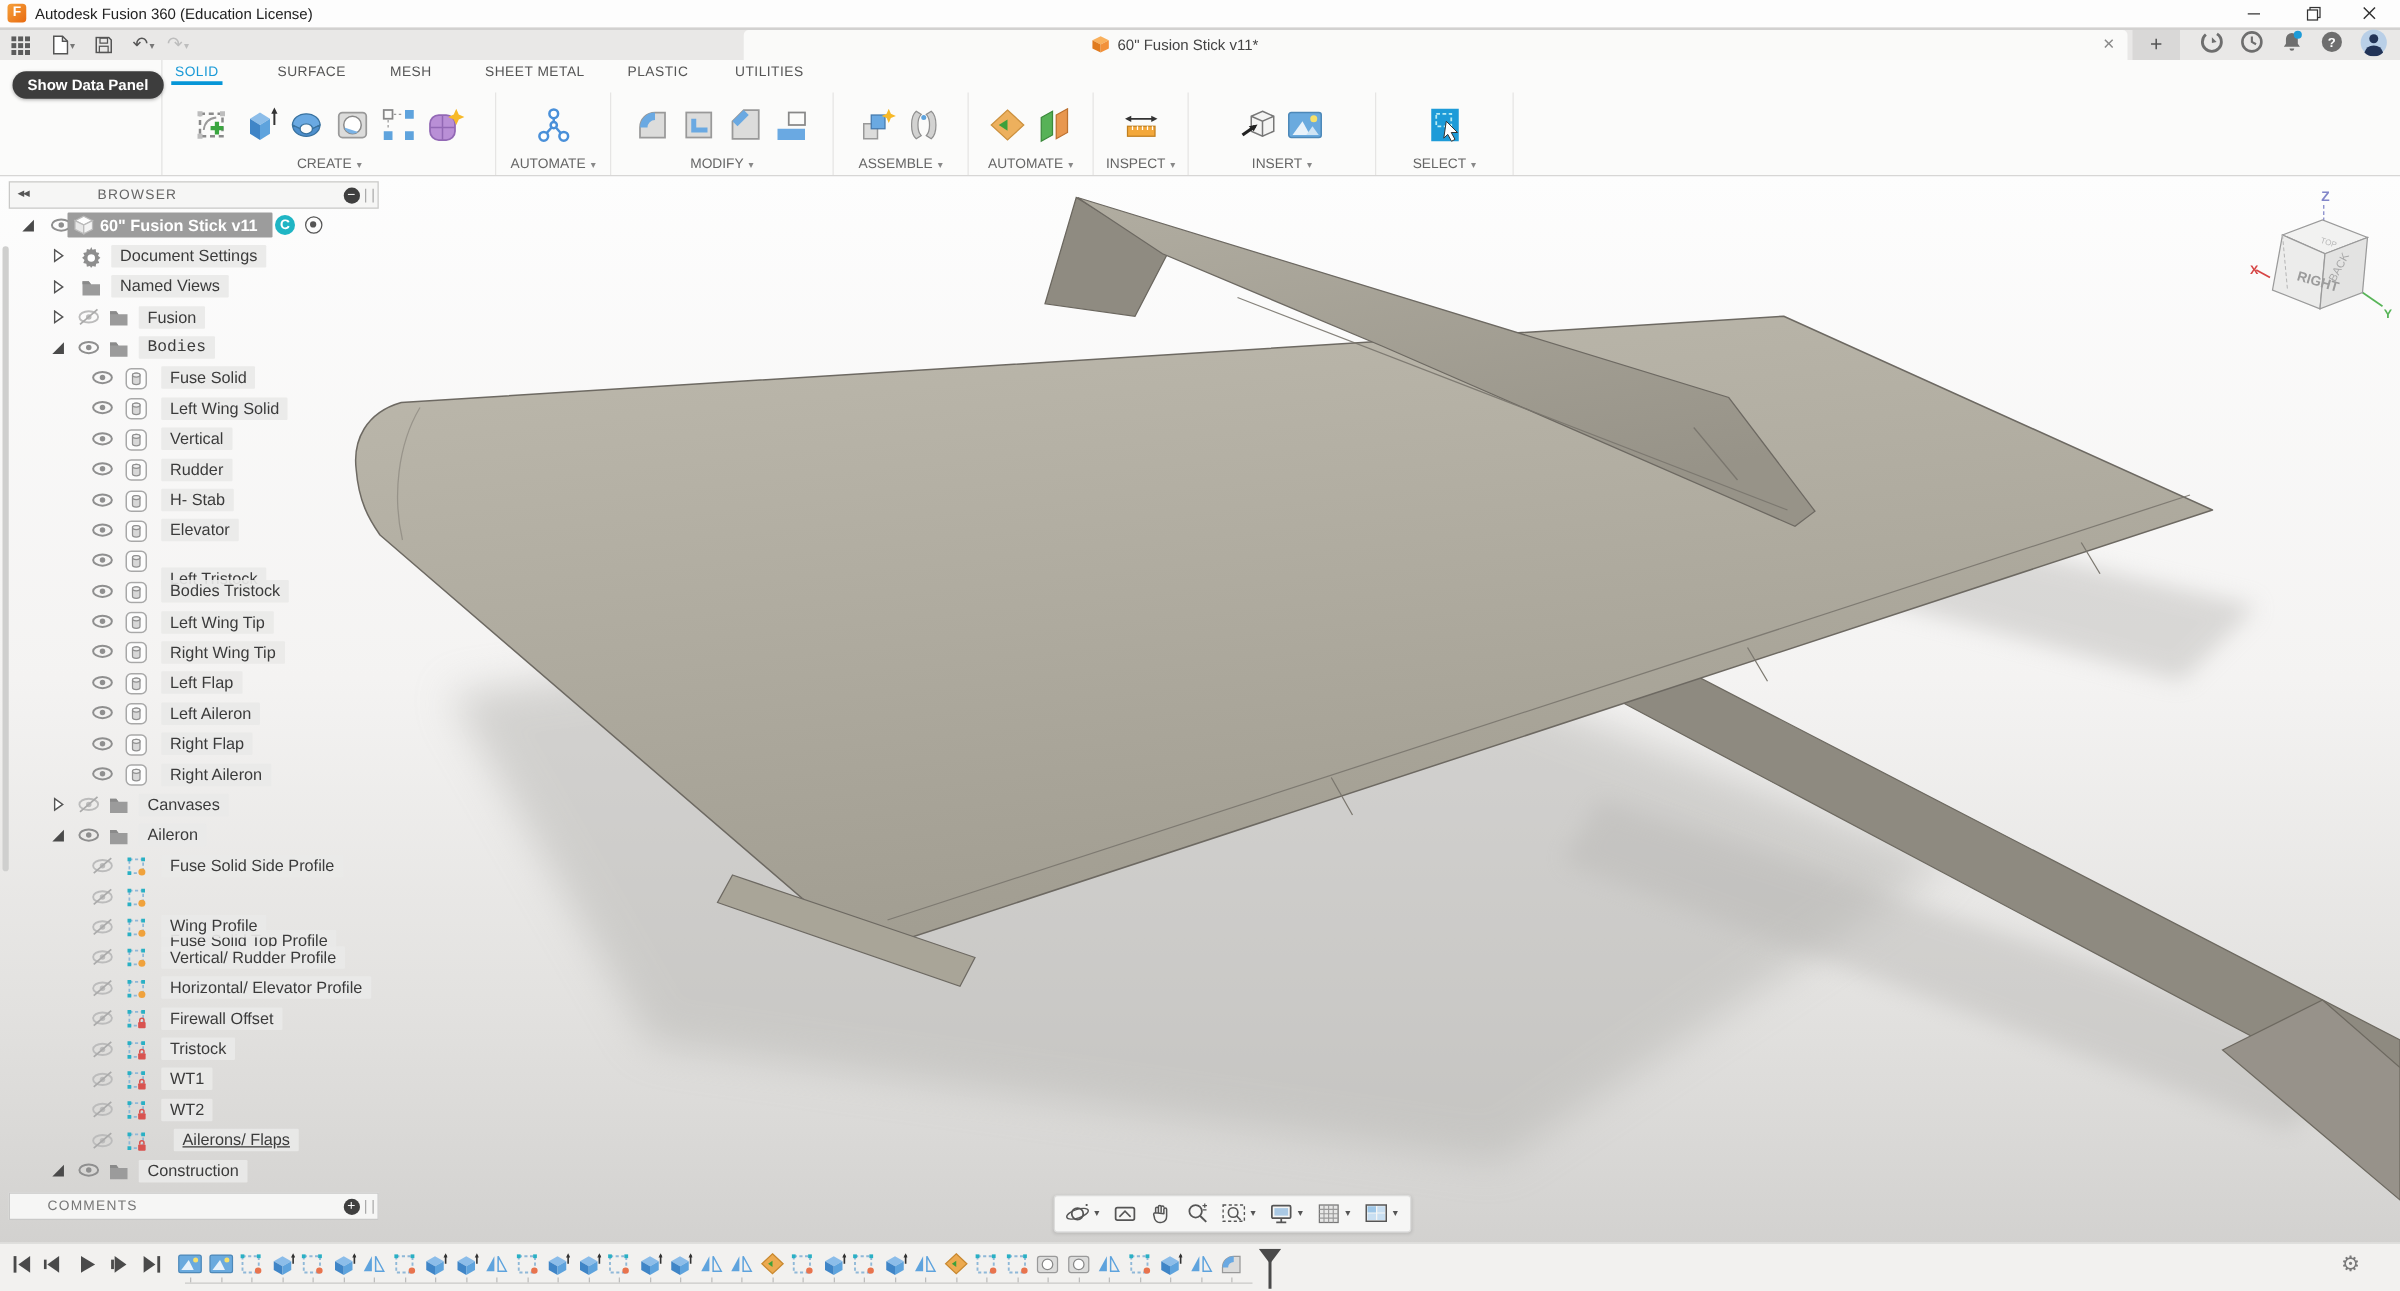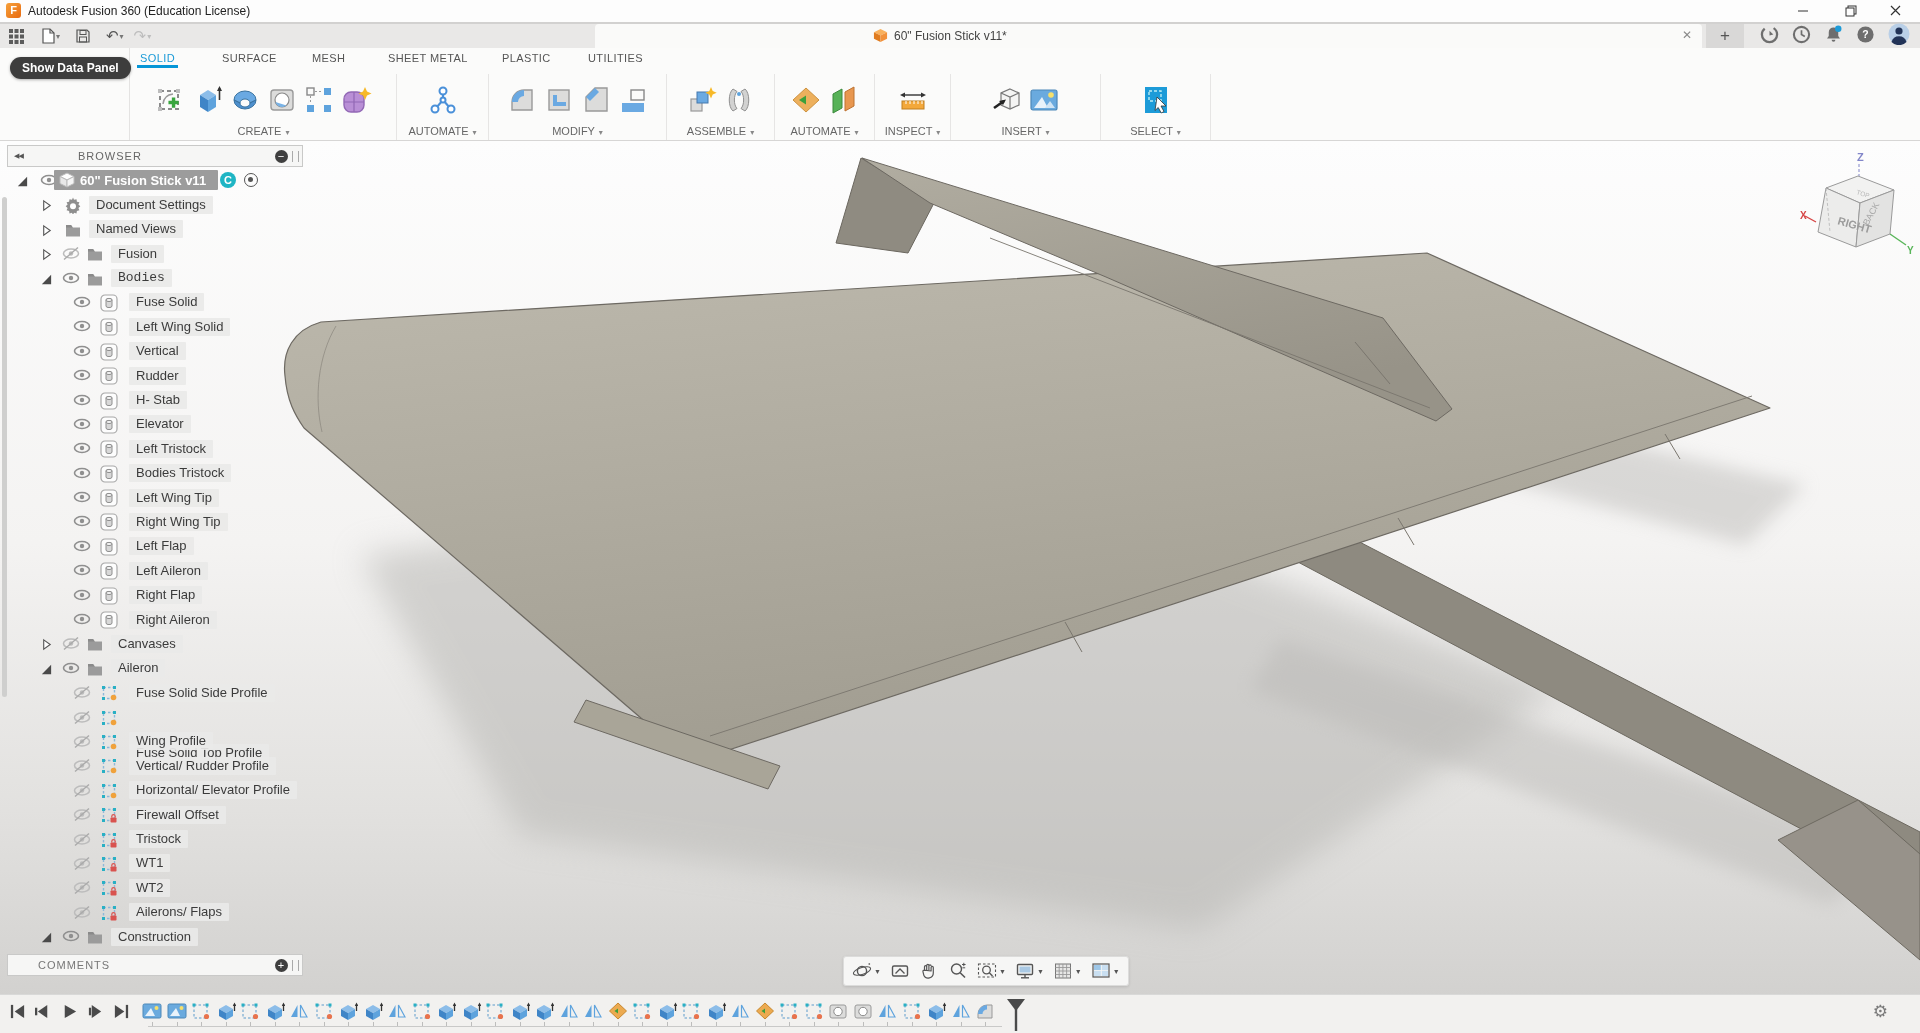--- a/index.html
+++ b/index.html
@@ -607,21 +607,21 @@
         <div class="trow">
           <div class="teye" style="left: 66px;"><svg width="18" height="18" viewBox="0 0 18 18">
               <ellipse cx="9" cy="7" rx="7.5" ry="4.5" fill="none" stroke="#8f8f8f" stroke-width="1.6"></ellipse>
               <circle cx="9" cy="7" r="2.2" fill="#8f8f8f"></circle>
             </svg></div>
           <div class="tico" style="left: 93px;"><svg width="18" height="18" viewBox="0 0 18 18">
               <rect x="1" y="1" width="16" height="16" rx="4" fill="#fdfdfd" stroke="#a8a8a8" stroke-width="1.2"></rect>
               <path d="M6,6 a3,1.6 0 0 1 6,0 v6 a3,1.6 0 0 1 -6,0 Z" fill="#d8d8d8" stroke="#909090" stroke-width="1"></path>
               <ellipse cx="9" cy="6" rx="3" ry="1.6" fill="#efefef" stroke="#909090" stroke-width="1"></ellipse>
             </svg></div>
-          <div class="tlab" style="left: 122px;">Left Tristock</div>
+          <div class="tlab" style="left: 122px; margin-top: 14px;">Left Tristock</div>
         </div>
         <div class="trow">
           <div class="teye" style="left: 66px;"><svg width="18" height="18" viewBox="0 0 18 18">
               <ellipse cx="9" cy="7" rx="7.5" ry="4.5" fill="none" stroke="#8f8f8f" stroke-width="1.6"></ellipse>
               <circle cx="9" cy="7" r="2.2" fill="#8f8f8f"></circle>
             </svg></div>
           <div class="tico" style="left: 93px;"><svg width="18" height="18" viewBox="0 0 18 18">
               <rect x="1" y="1" width="16" height="16" rx="4" fill="#fdfdfd" stroke="#a8a8a8" stroke-width="1.2"></rect>
               <path d="M6,6 a3,1.6 0 0 1 6,0 v6 a3,1.6 0 0 1 -6,0 Z" fill="#d8d8d8" stroke="#909090" stroke-width="1"></path>
               <ellipse cx="9" cy="6" rx="3" ry="1.6" fill="#efefef" stroke="#909090" stroke-width="1"></ellipse>
@@ -875,21 +875,21 @@
               <line x1="2" y1="13.5" x2="16" y2="1.5" stroke="#aaa" stroke-width="1.4"></line>
             </svg></div>
           <div class="tico" style="left: 93px;"><svg width="18" height="18" viewBox="0 0 18 18">
               <rect x="3.5" y="3.5" width="11" height="11" fill="none" stroke="#8fb8d8" stroke-width="1.4" stroke-dasharray="2.5 2"></rect>
               <rect x="2" y="2" width="3" height="3" fill="#29b0c4"></rect>
               <rect x="13" y="2" width="3" height="3" fill="#29b0c4"></rect>
               <rect x="2" y="13" width="3" height="3" fill="#29b0c4"></rect>
               <rect x="10.5" y="11.5" width="6" height="5" rx="0.8" fill="#d9534f"></rect>
               <path d="M11.8,11.5 v-1.2 a1.7,1.7 0 0 1 3.4,0 v1.2" fill="none" stroke="#d9534f" stroke-width="1.2"></path>
             </svg></div>
-          <div class="tlab" style="left: 122px;">Ailerons/ Flaps</div>
+          <div class="tlab" style="left: 132px; text-decoration: underline;">Ailerons/ Flaps</div>
         </div>
         <div class="trow">
           <div class="texp" style="left: 33px;"><svg width="13" height="13" viewBox="0 0 14 14">
               <polygon points="2,12 12,12 12,2" fill="#4a4a4a"></polygon>
             </svg></div>
           <div class="teye" style="left: 55px;"><svg width="18" height="18" viewBox="0 0 18 18">
               <ellipse cx="9" cy="7" rx="7.5" ry="4.5" fill="none" stroke="#8f8f8f" stroke-width="1.6"></ellipse>
               <circle cx="9" cy="7" r="2.2" fill="#8f8f8f"></circle>
             </svg></div>
           <div class="tico" style="left: 79px;"><svg width="18" height="18" viewBox="0 0 18 18">

